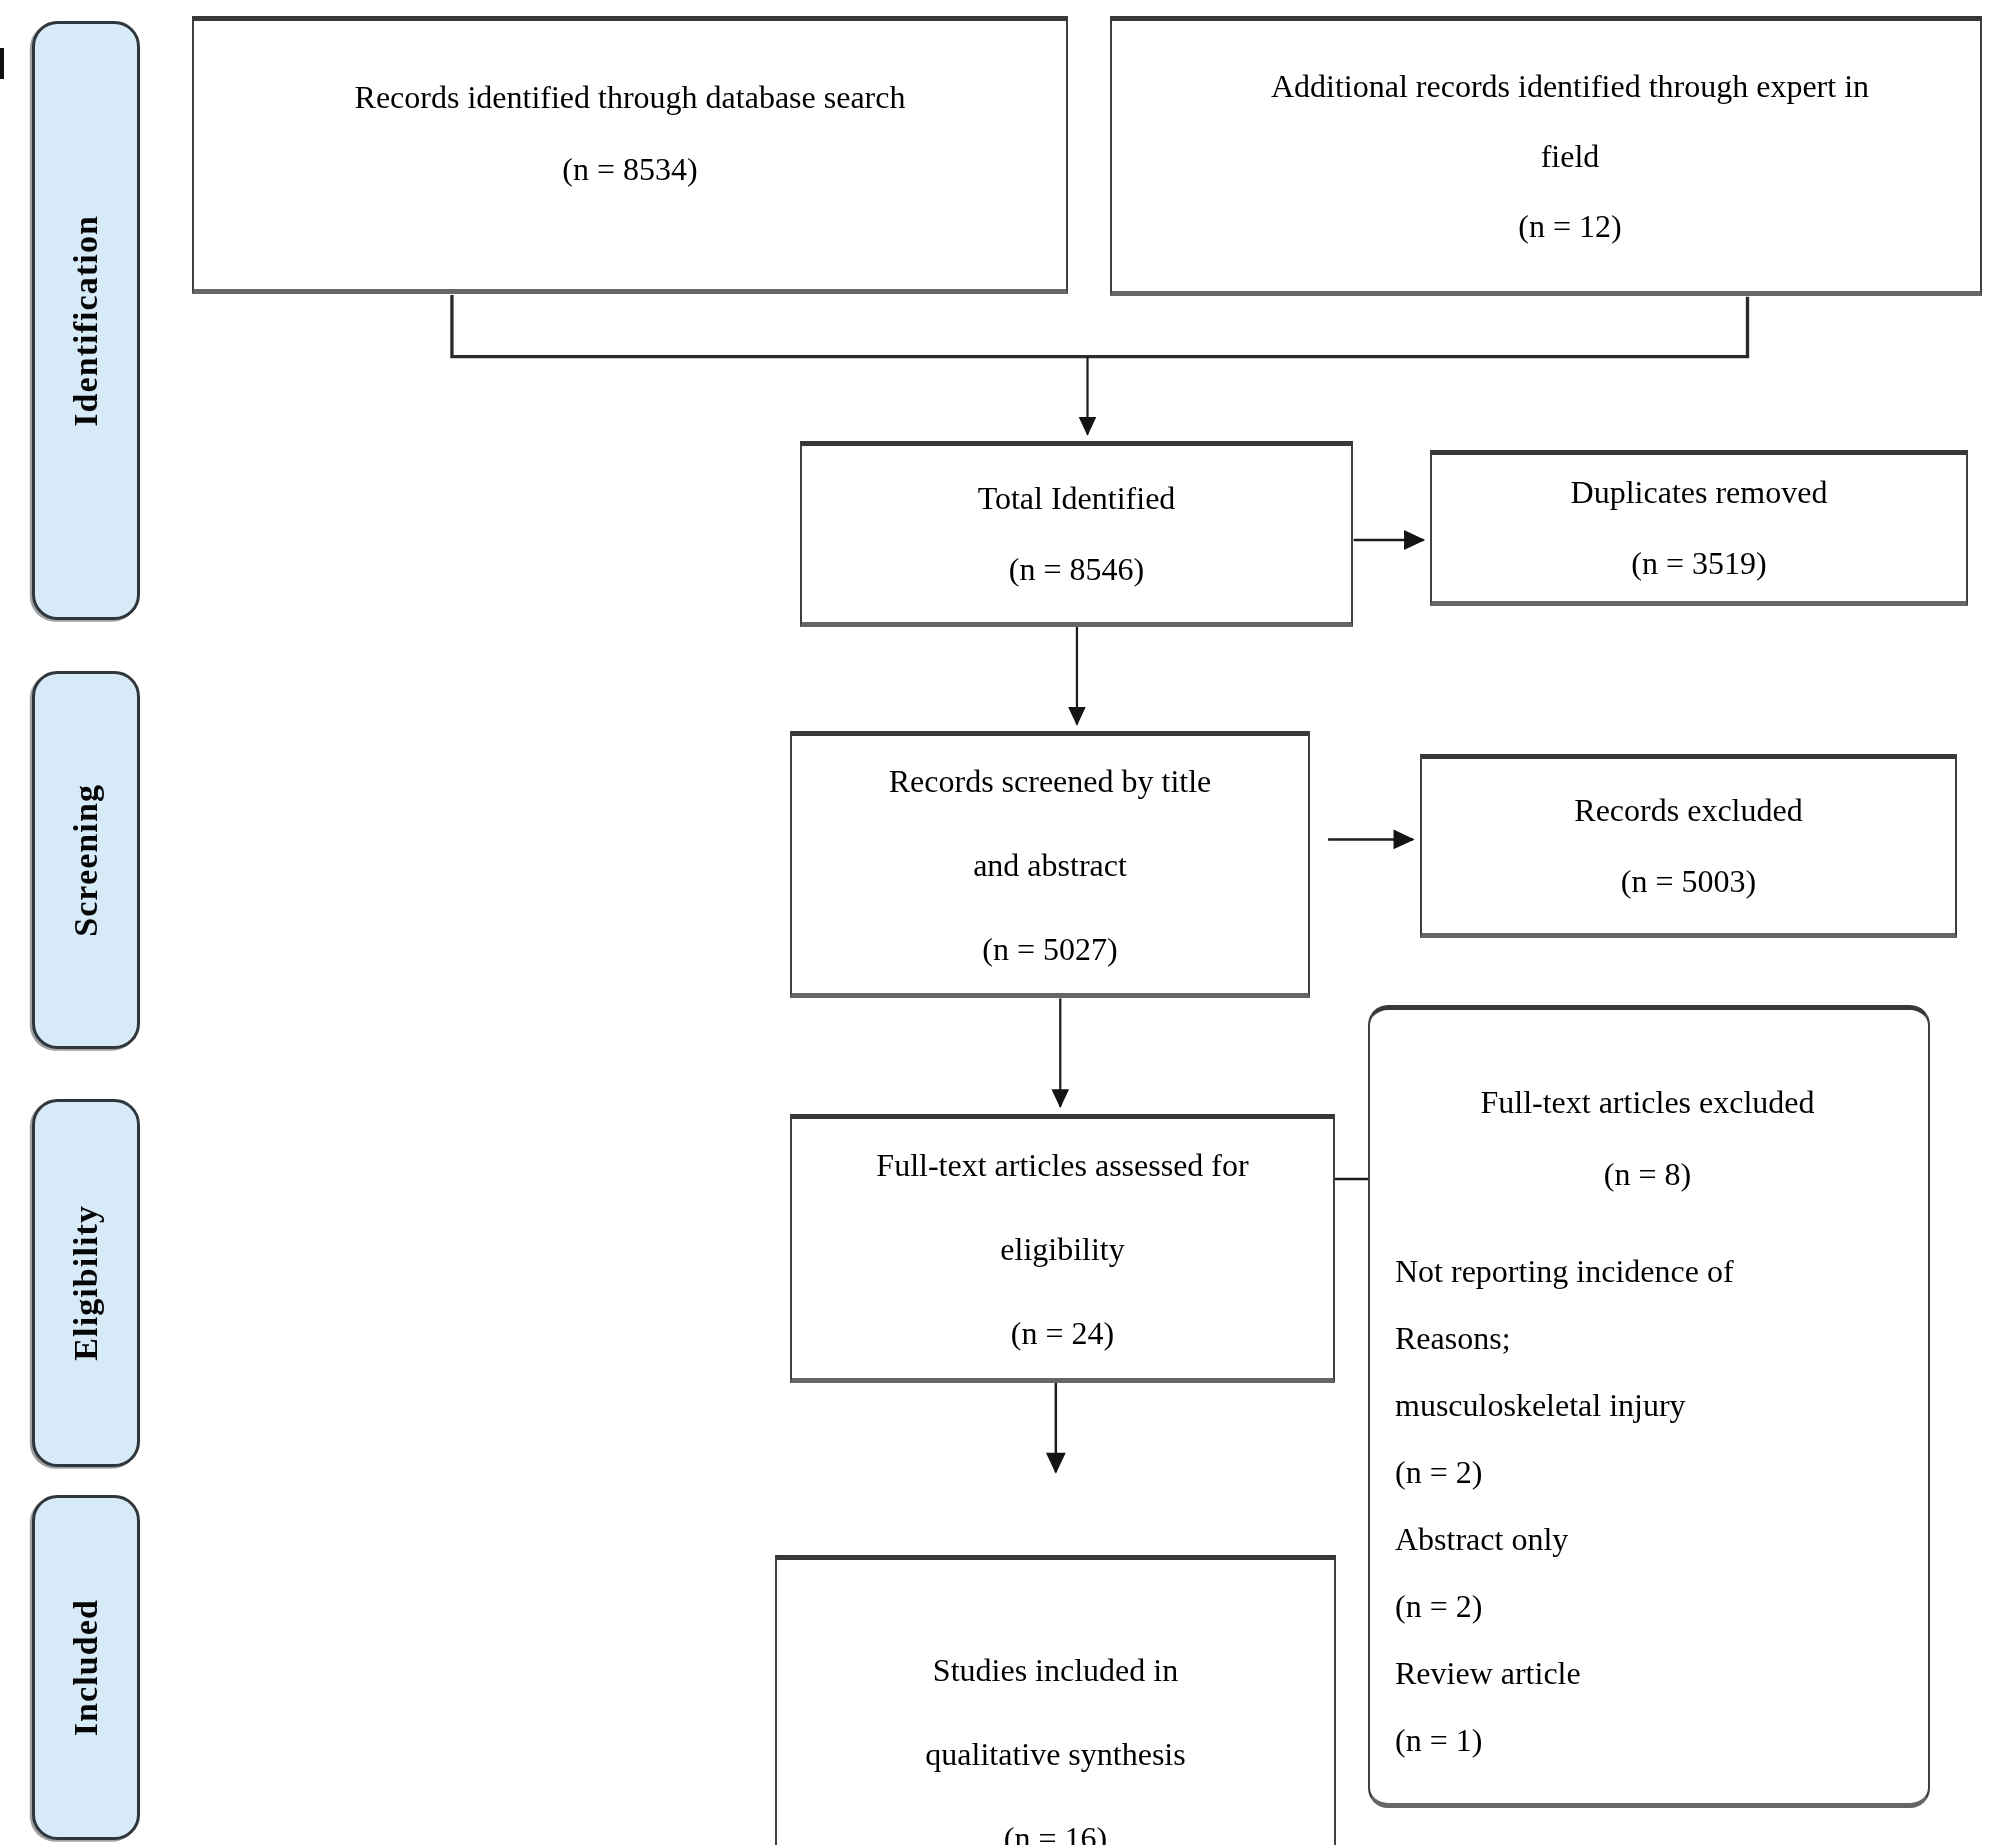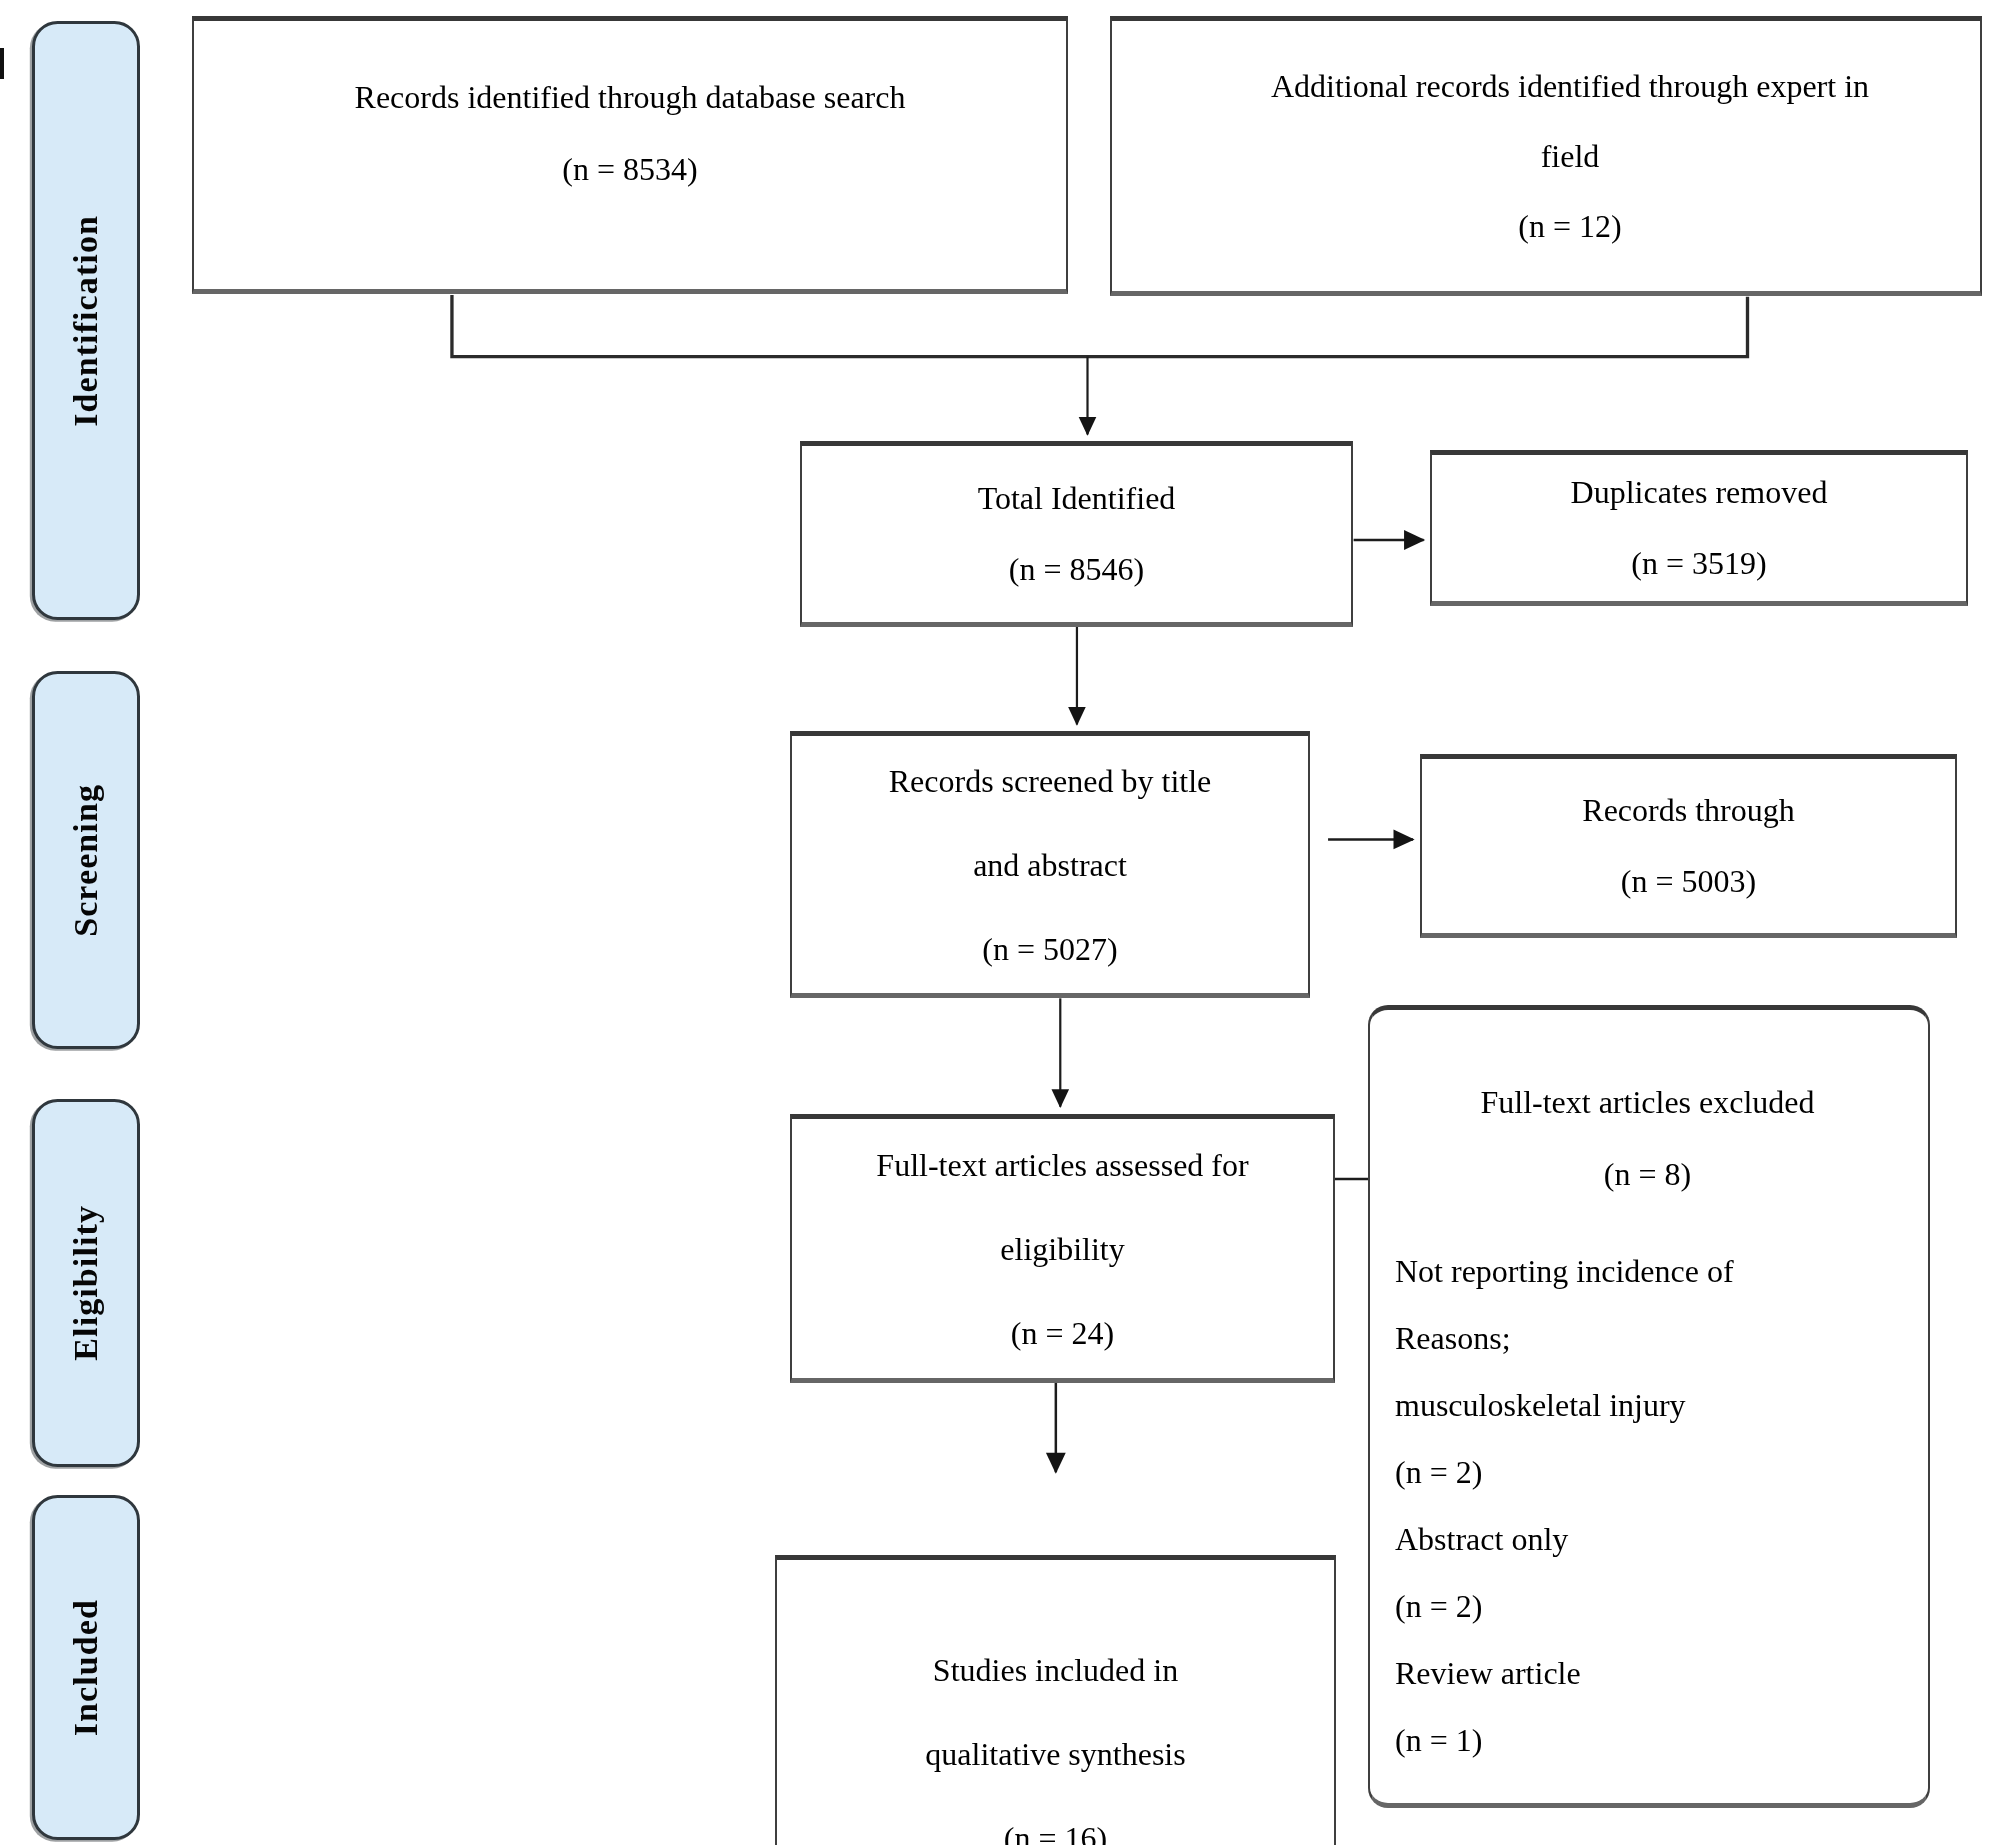--- a/index.html
+++ b/index.html
@@ -166,21 +166,21 @@
     <span class="ln">(n = 3519)</span>
   </div>
 
   <div class="box" id="box-screened">
     <span class="ln">Records screened by title</span>
     <span class="ln">and abstract</span>
     <span class="ln">(n = 5027)</span>
   </div>
 
   <div class="box tight" id="box-rec-excluded">
-    <span class="ln">Records through</span>
+    <span class="ln">Records excluded</span>
     <span class="ln">(n = 5003)</span>
   </div>
 
   <div class="box" id="box-fulltext">
     <span class="ln">Full-text articles assessed for</span>
     <span class="ln">eligibility</span>
     <span class="ln">(n = 24)</span>
   </div>
 
   <div class="box" id="box-ft-excluded">

